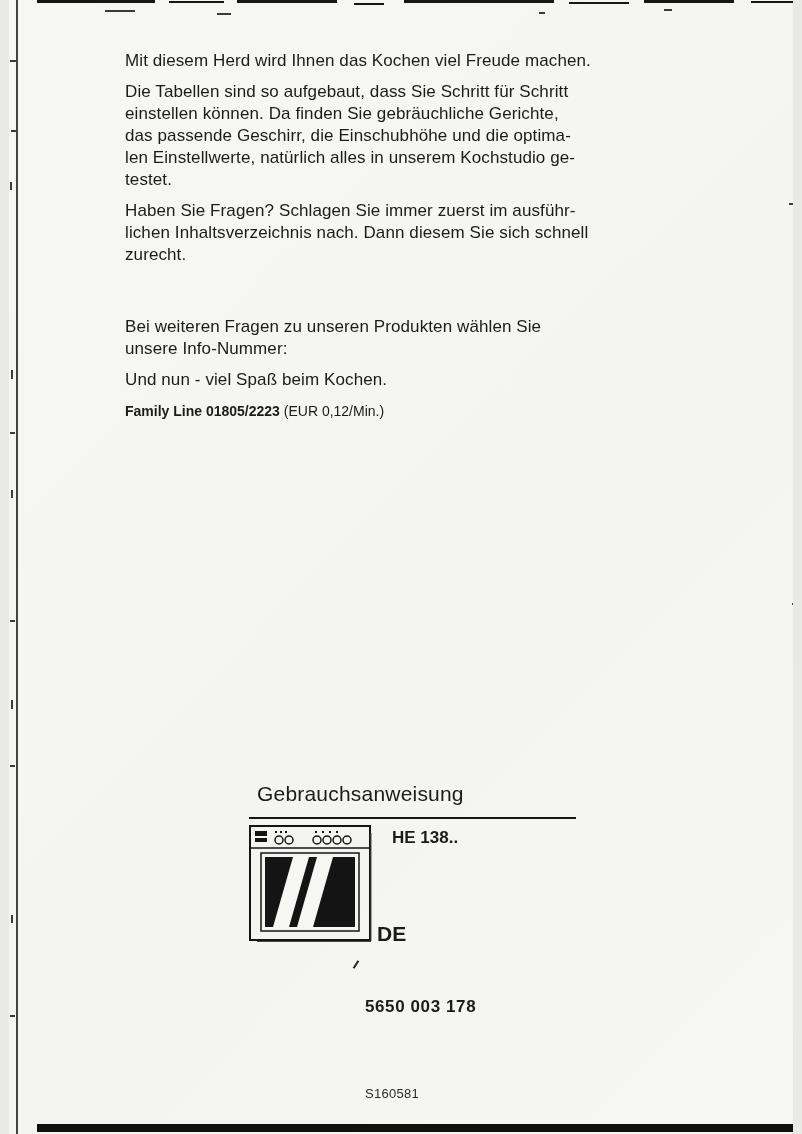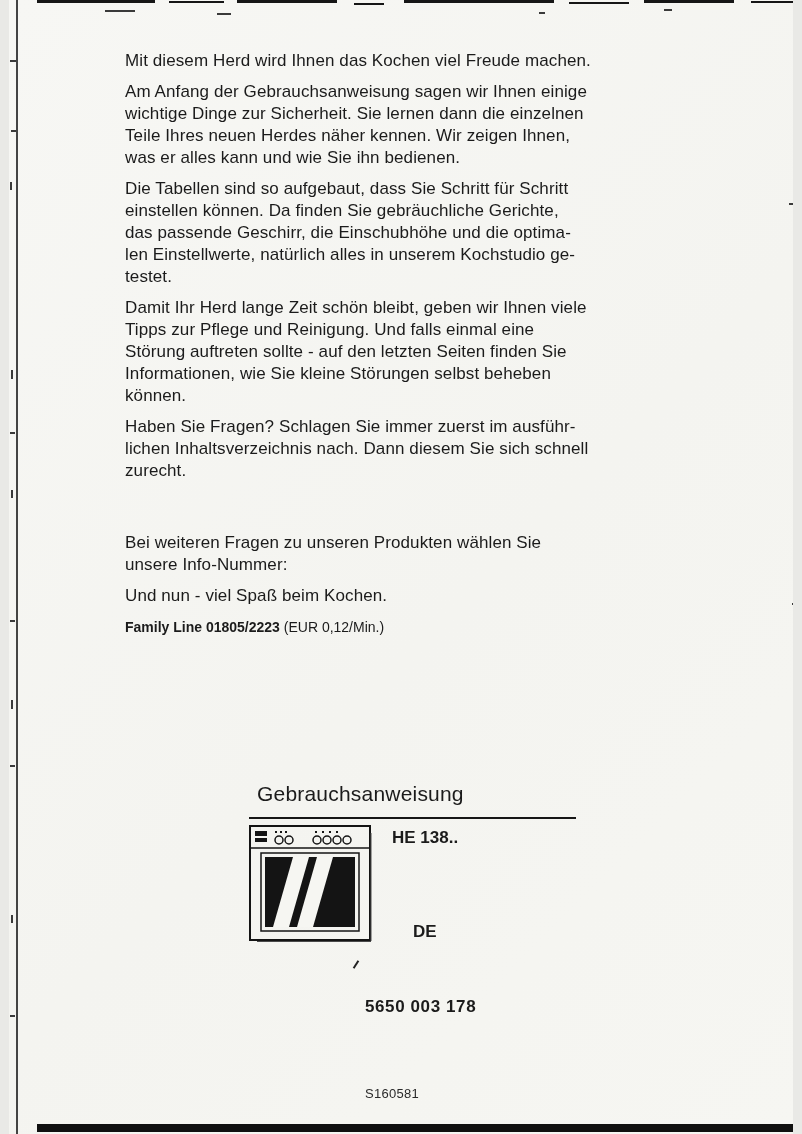--- a/index.html
+++ b/index.html
@@ -53,23 +53,23 @@
   }
   .model-label {
     position: absolute;
     left: 383px;
     top: 828px;
     font-size: 17px;
     font-weight: bold;
   }
   .lang-label {
     position: absolute;
-    left: 404px;
+    left: 368px;
     top: 922px;
-    font-size: 17px;
+    font-size: 21px;
     font-weight: bold;
   }
   .part-number {
     position: absolute;
     left: 356px;
     top: 961px;
     font-size: 17px;
     font-weight: bold;
     letter-spacing: 0.6px;
     margin-top: 36px;
@@ -140,34 +140,25 @@
 
   <div class="artifact soft" style="left:790px;top:90px;width:5px;height:3px;"></div>
   <div class="artifact soft" style="left:780px;top:203px;width:4px;height:2px;"></div>
   <div class="artifact soft" style="left:791px;top:364px;width:2px;height:11px;"></div>
   <div class="artifact soft" style="left:792px;top:478px;width:2px;height:9px;"></div>
   <div class="artifact soft" style="left:783px;top:603px;width:8px;height:2px;"></div>
   <div class="artifact soft" style="left:791px;top:702px;width:4px;height:3px;"></div>
 
   <div class="content">
     <p class="para">Mit diesem Herd wird Ihnen das Kochen viel Freude machen.</p>
-    <p class="para">Am Anfang der Gebrauchsanweisung sagen wir Ihnen einige
-wichtige Dinge zur Sicherheit. Sie lernen dann die einzelnen
-Teile Ihres neuen Herdes näher kennen. Wir zeigen Ihnen,
-was er alles kann und wie Sie ihn bedienen.</p>
     <p class="para">Die Tabellen sind so aufgebaut, dass Sie Schritt für Schritt
 einstellen können. Da finden Sie gebräuchliche Gerichte,
 das passende Geschirr, die Einschubhöhe und die optima-
 len Einstellwerte, natürlich alles in unserem Kochstudio ge-
 testet.</p>
-    <p class="para">Damit Ihr Herd lange Zeit schön bleibt, geben wir Ihnen viele
-Tipps zur Pflege und Reinigung. Und falls einmal eine
-Störung auftreten sollte - auf den letzten Seiten finden Sie
-Informationen, wie Sie kleine Störungen selbst beheben
-können.</p>
     <p class="para">Haben Sie Fragen? Schlagen Sie immer zuerst im ausführ-
 lichen Inhaltsverzeichnis nach. Dann diesem Sie sich schnell
 zurecht.</p>
     <p class="para info-gap">Bei weiteren Fragen zu unseren Produkten wählen Sie
 unsere Info-Nummer:</p>
 
     <p class="para">Und nun - viel Spaß beim Kochen.</p>
     <p class="hotline"><span class="b">Family Line 01805/2223</span><span> (EUR 0,12/Min.)</span></p>
   </div>
 

